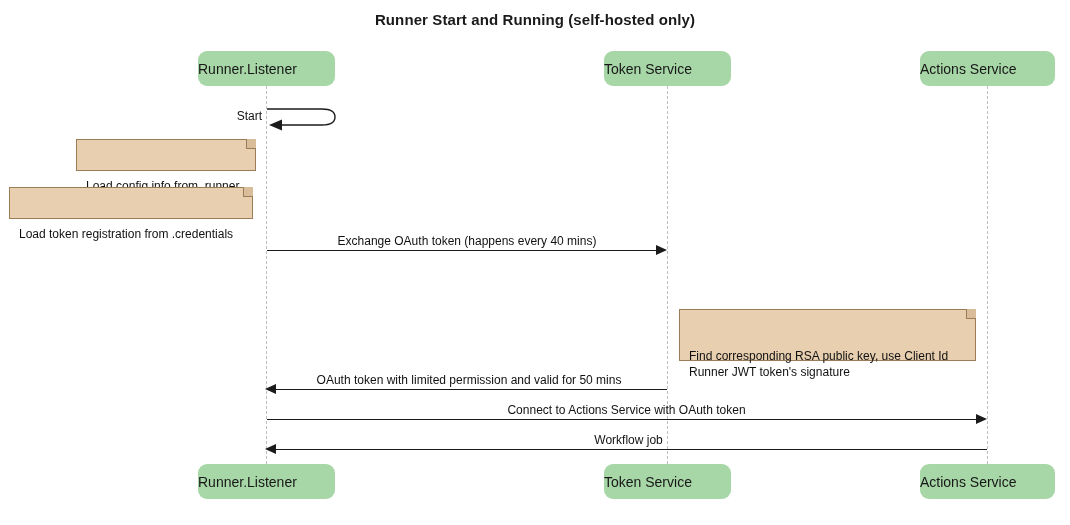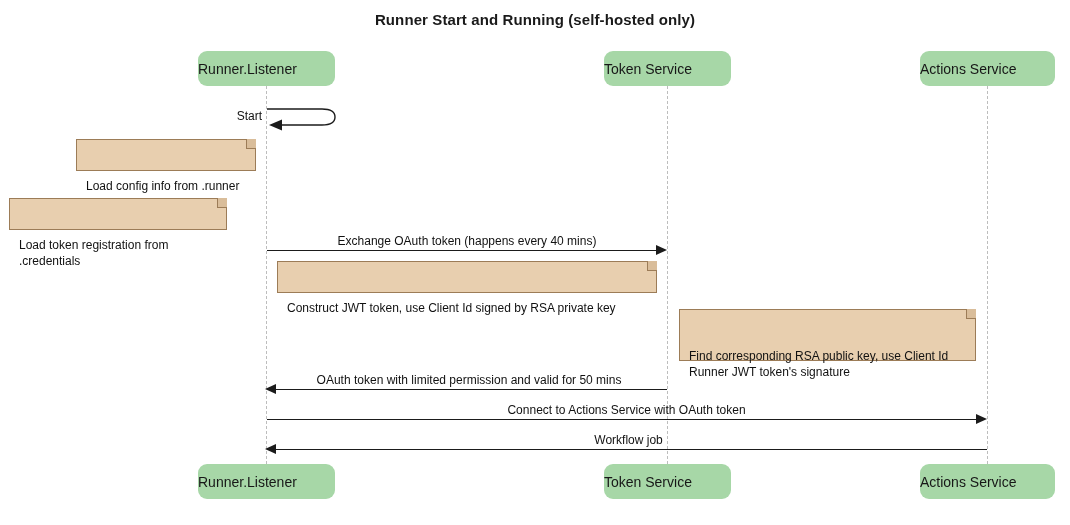--- a/index.html
+++ b/index.html
@@ -136,33 +136,29 @@
       <path d="M 1 5 L 56 5 Q 69 5 69 13 Q 69 21 56 21 L 14 21" fill="none" stroke="#1b1b1b" stroke-width="1.4"></path>
       <path d="M 16 15.6 L 16 26.4 L 3 21 Z" fill="#1b1b1b"></path>
     </svg>
   </div>
 
   <div class="note" style="left:76px; top:139px; width:180px; height:32px;">
     <span class="fold"></span>
     <span>Load config info from .runner</span>
   </div>
 
-  <div class="note" style="left:9px; top:198px; width:218px; height:32px;">
+  <div class="note" style="left:9px; top:187px; width:244px; height:32px;">
     <span class="fold"></span>
     <span>Load token registration from .credentials</span>
   </div>
 
   <div class="msg-label" style="left:267px; top:234px; width:400px;">Exchange OAuth token (happens every 40 mins)</div>
   <div class="msg-line" style="left:267px; top:250px; width:394px;"></div>
   <div class="arrowhead right" style="left:656px; top:245px;"></div>
 
-  <div class="note" style="left:277px; top:261px; width:380px; height:32px;">
-    <span class="fold"></span>
-    <span>Construct JWT token, use Client Id signed by RSA private key</span>
-  </div>
 
   <div class="note" style="left:679px; top:309px; width:297px; height:52px;">
     <span class="fold"></span>
     <span>Find corresponding RSA public key, use Client Id
 Runner JWT token's signature</span>
   </div>
 
   <div class="msg-label" style="left:272px; top:373px; width:394px;">OAuth token with limited permission and valid for 50 mins</div>
   <div class="msg-line" style="left:272px; top:389px; width:395px;"></div>
   <div class="arrowhead left" style="left:265px; top:384px;"></div>

